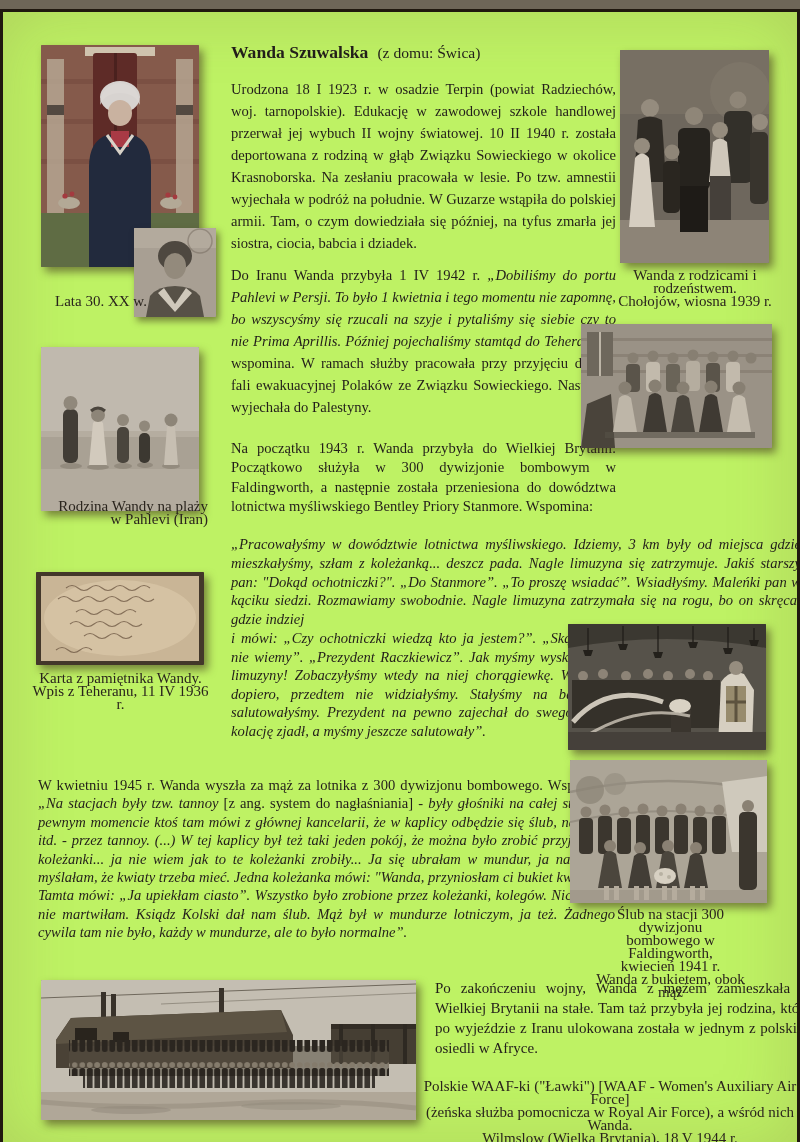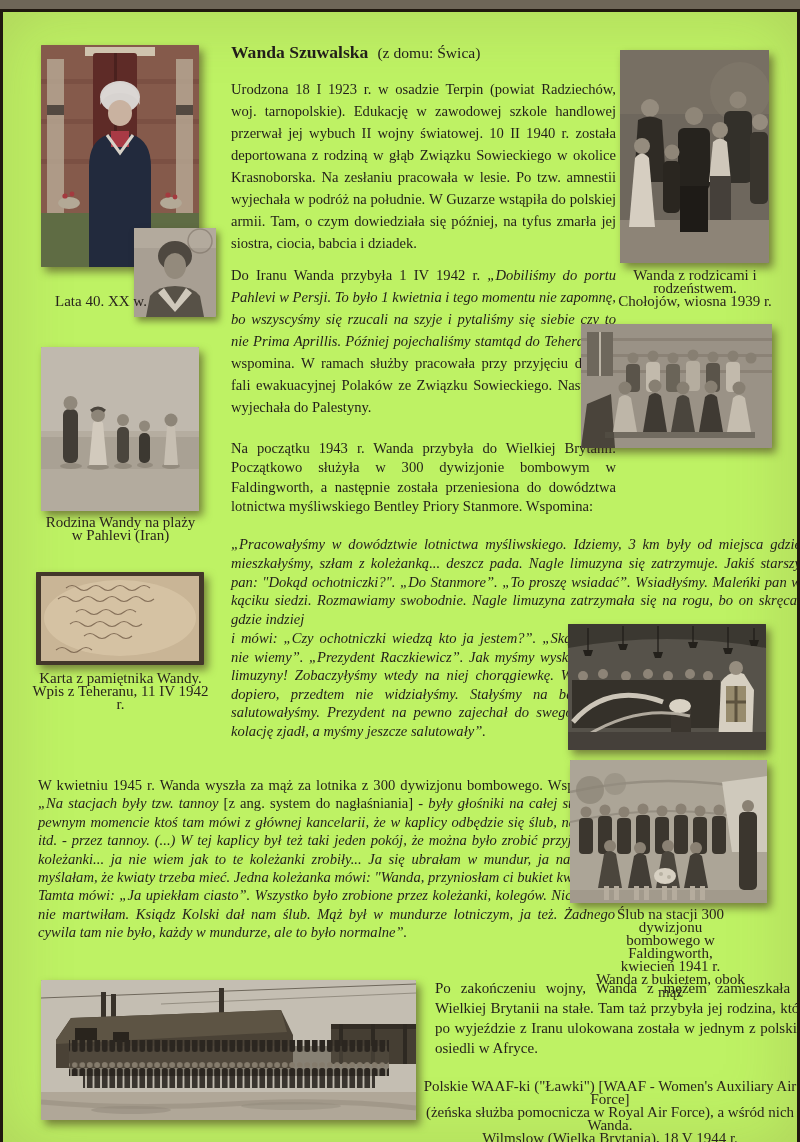--- a/index.html
+++ b/index.html
@@ -90,21 +90,21 @@
       <rect width="82" height="89" fill="#a89f93"></rect>
       <rect width="82" height="20" fill="#b3aa9d"></rect>
       <circle cx="66" cy="13" r="12" fill="none" stroke="#6c6156" stroke-width="1.5" opacity=".45"></circle>
       <ellipse cx="41" cy="28" rx="17" ry="15" fill="#4e4840"></ellipse>
       <ellipse cx="41" cy="38" rx="11" ry="13" fill="#938a7c"></ellipse>
       <path d="M12 89 L16 68 Q24 58 41 58 Q58 58 66 68 L70 89 Z" fill="#575147"></path>
       <path d="M30 60 L41 76 L52 60 L58 65 L41 84 L24 65 Z" fill="#cfc8bb"></path>
     </svg>
   </div>
 
-  <div class="cap nowrap" style="left:52px; top:283px;">Lata 40. XX w.</div>
+  <div class="cap nowrap" style="left:52px; top:283px;">Lata 30. XX w.</div>
 
   <div class="photo" style="left:38px; top:335px; width:158px; height:164px;">
     <svg viewBox="0 0 158 164">
       <rect width="158" height="164" fill="#c0b9ae"></rect>
       <rect y="84" width="158" height="6" fill="#b5ada0"></rect>
       <rect y="90" width="158" height="74" fill="#a9a194"></rect>
       <rect y="122" width="158" height="42" fill="#b3ab9e"></rect>
       <ellipse cx="30" cy="119" rx="11" ry="3" fill="#857d70" opacity=".6"></ellipse>
       <ellipse cx="57" cy="120" rx="11" ry="3" fill="#857d70" opacity=".6"></ellipse>
       <ellipse cx="82" cy="119" rx="9" ry="3" fill="#857d70" opacity=".6"></ellipse>
@@ -117,41 +117,41 @@
       <path d="M50 64 Q57 58 64 64" stroke="#4b453d" stroke-width="3" fill="none"></path>
       <rect x="76" y="80" width="12" height="36" rx="5" fill="#4a453d"></rect>
       <circle cx="82" cy="73" r="6" fill="#90887b"></circle>
       <rect x="98" y="86" width="11" height="30" rx="5" fill="#3c3831"></rect>
       <circle cx="103.5" cy="79" r="5.5" fill="#90887b"></circle>
       <path d="M123 118 L126 80 Q130 74 134 80 L137 118 Z" fill="#c7bfb2"></path>
       <circle cx="130" cy="73" r="6.5" fill="#8d8578"></circle>
     </svg>
   </div>
 
-  <div class="cap" style="left:30px; top:504px; width:175px;">Rodzina Wandy na plaży
+  <div class="cap" style="left:30px; top:488px; width:175px;text-align:right;">Rodzina Wandy na plaży
 w Pahlevi (Iran)</div>
 
   <div class="photo" style="left:33px; top:560px; width:168px; height:93px;">
     <svg viewBox="0 0 168 93">
       <rect width="168" height="93" fill="#43372a"></rect>
       <rect x="5" y="4" width="158" height="85" fill="#c9b596"></rect>
       <ellipse cx="84" cy="46" rx="76" ry="38" fill="#d8c6a6" opacity=".8"></ellipse>
       <g stroke="#6a5440" stroke-width="1.1" fill="none" opacity=".75">
         <path d="M30 16 q6 -5 12 0 t12 0 t12 0 t12 0 t12 0 t12 0 t12 0"></path>
         <path d="M22 27 q6 -5 12 0 t12 0 t12 0 t12 0 t12 0 t12 0 t12 0 t12 0"></path>
         <path d="M40 40 q6 -5 12 0 t12 0 t12 0 t12 0 t12 0"></path>
         <path d="M34 52 q6 -5 12 0 t12 0 t12 0 t12 0 t12 0 t12 0"></path>
         <path d="M48 64 q6 -5 12 0 t12 0 t12 0 t12 0"></path>
         <path d="M20 78 q6 -5 12 0 t12 0 t12 0"></path>
       </g>
     </svg>
   </div>
 
   <div class="cap" style="left:25px; top:660px; width:185px;">Karta z pamiętnika Wandy.
-Wpis z Teheranu, 11 IV 1942 r.</div>
+Wpis z Teheranu, 11 IV 1936 r.</div>
 
   <div class="photo" style="left:617px; top:38px; width:149px; height:213px;">
     <svg viewBox="0 0 149 213">
       <rect width="149" height="213" fill="#6e675d"></rect>
       <rect width="149" height="64" fill="#7b7366" opacity=".7"></rect>
       <circle cx="120" cy="42" r="30" fill="#847c6e" opacity=".45"></circle>
       <rect y="170" width="149" height="43" fill="#8d8477"></rect>
       <circle cx="30" cy="58" r="9" fill="#958c7e"></circle>
       <path d="M14 132 L18 70 Q30 63 42 70 L46 132 Z" fill="#2f2b25"></path>
       <circle cx="118" cy="50" r="8.5" fill="#8f8678"></circle>

